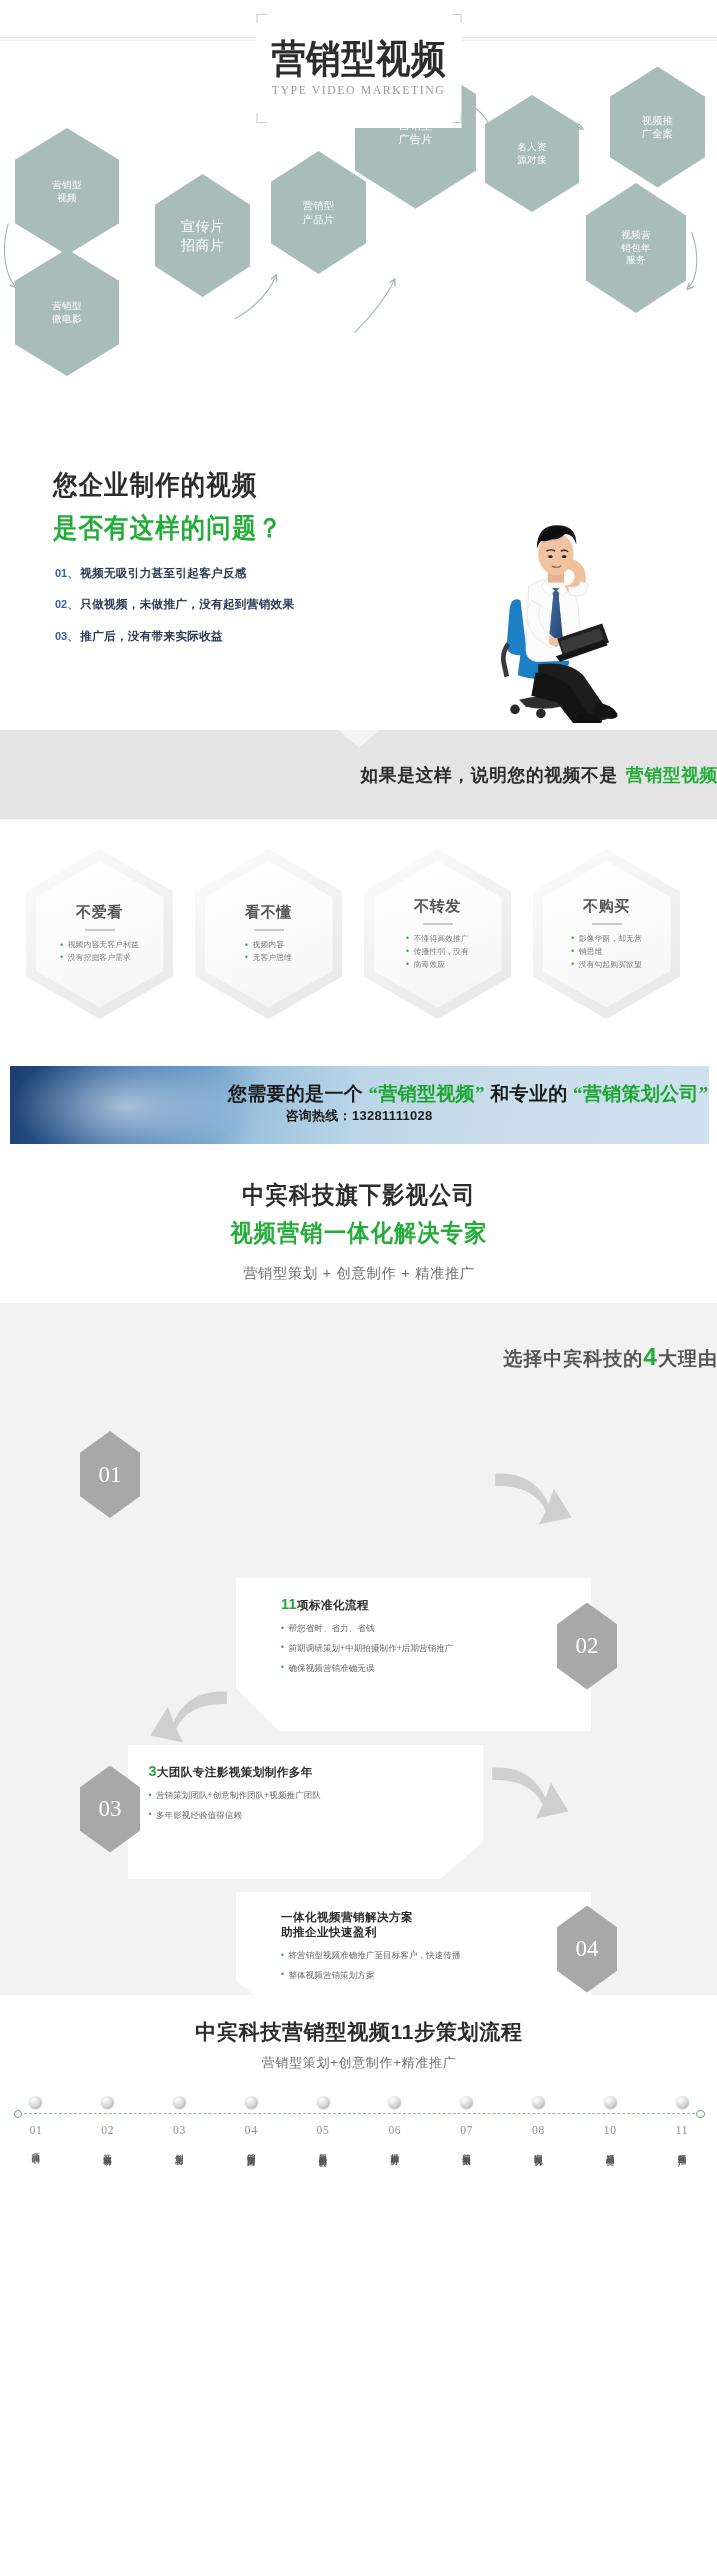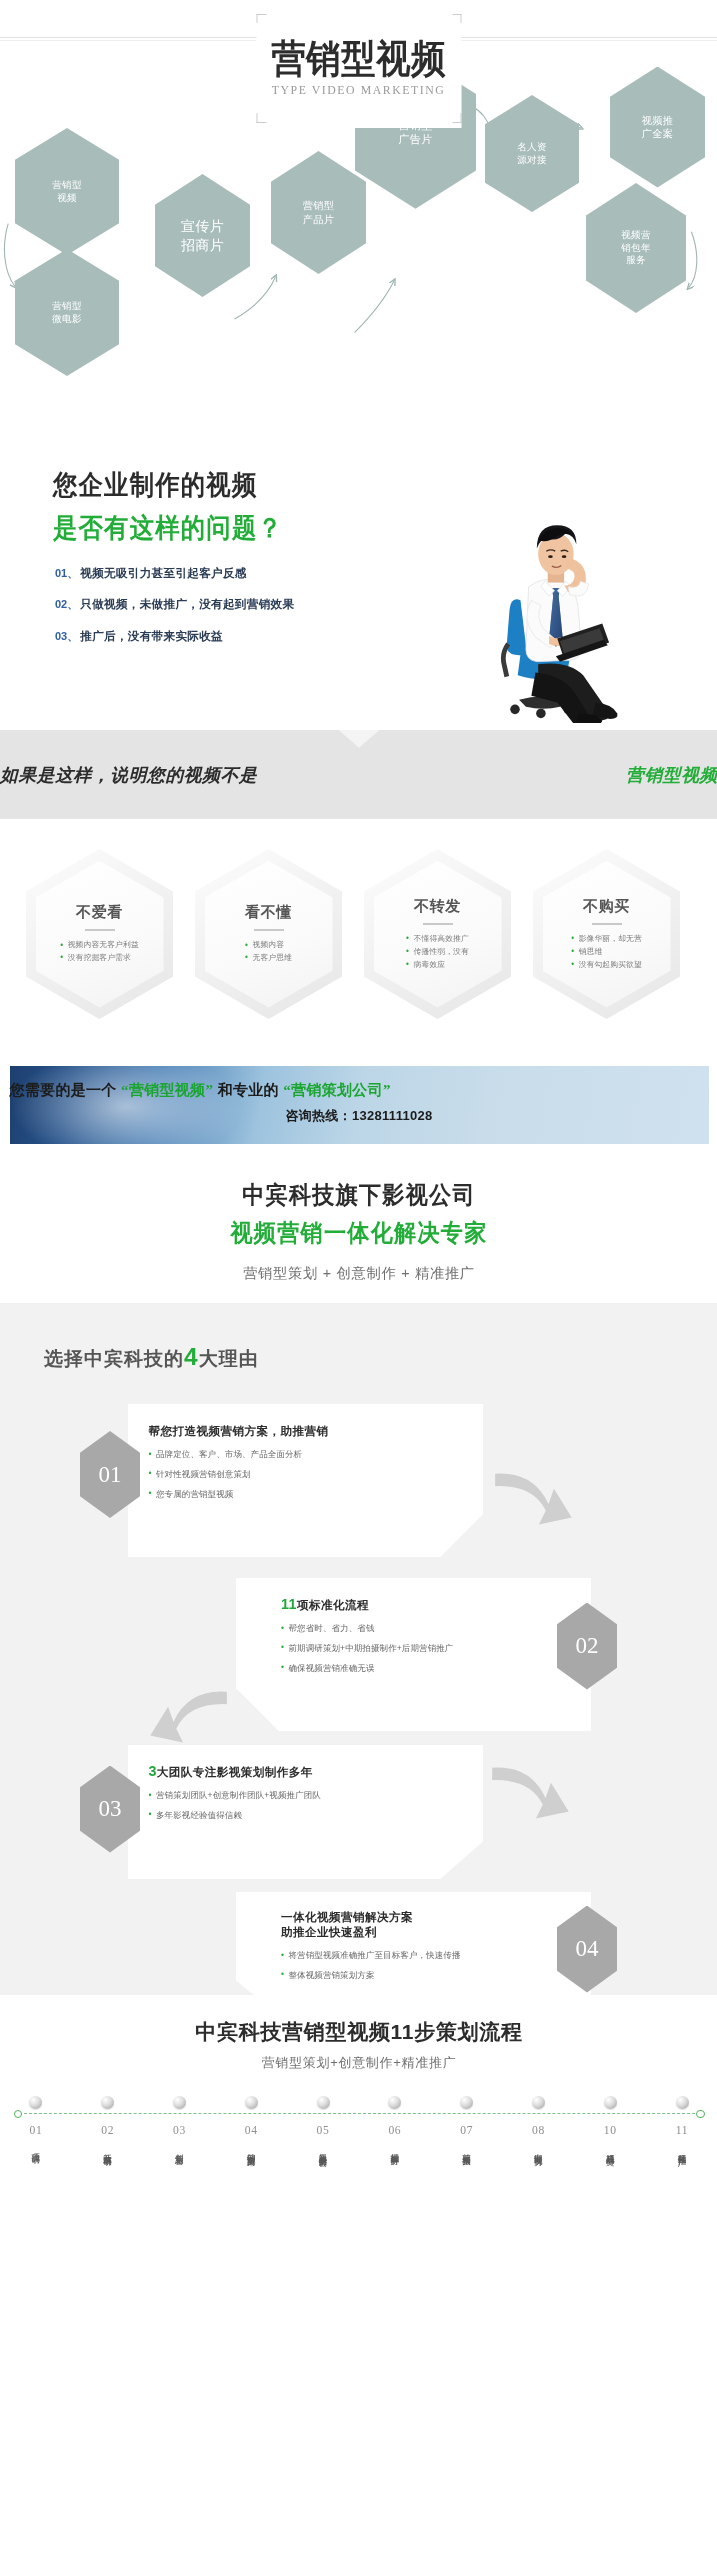--- a/index.html
+++ b/index.html
@@ -66,22 +66,22 @@
   
   .s3 { position:relative; height:89px; background:#e4e4e4; }
   .s3 .notch-t, .s3 .notch-b {
     position:absolute; left:50%; transform:translateX(-50%);
     width:41px; height:17.7px; background:#fff;
   }
   .s3 .notch-t { top:0; clip-path:polygon(0 0,100% 0,50% 100%); background:#f4f4f4; }
   .s3 .notch-b { bottom:-17.7px; width:41px; height:17.7px; background:#e4e4e4; clip-path:polygon(0 0,100% 0,50% 100%); }
   .s3-txt {
     position:absolute; left:0; top:0; width:100%; height:100%;
-    display:flex; align-items:center; justify-content:space-between;
-    font-size:17.7px; font-weight:bold; letter-spacing:0.7px; color:#2c2c2c;font-style:italic;
+    display:flex; align-items:center; justify-content:flex-end;
+    font-size:17.7px; font-weight:bold; letter-spacing:0.7px; color:#2c2c2c;
   }
   .s3-txt b { color:#22ac38; margin-left:8.2px; }
 
   
   .s4 { position:relative; height:225px; background:#fff; padding-top:26px; }
   .s4-row { position:relative; width:718px; height:181px; margin:0 auto; }
   .phex {
     position:absolute; width:147px; height:170px;
   }
   .phex .outer {
@@ -111,40 +111,40 @@
 
   
   .s5 { position:relative; height:123px; background:#fff; }
   .banner {
     position:absolute; left:9.5px; top:22px; width:699px; height:78px;
     background:
       radial-gradient(ellipse 164px 82px at 116px 52%, rgba(255,255,255,.55), rgba(255,255,255,0) 70%),
       linear-gradient(100deg,#1d3f6e 0%,#27548c 9%,#4a7fb5 21%,#9dc3de 36%,#bcd6e7 50%,#c8dcea 68%,#cfe1ee 100%);
   }
   .banner-l1 {
-    position:absolute; left:0; top:15px; width:100%; text-align:left;
-    font-size:15px; font-weight:bold; letter-spacing:0.3px; color:#1c1c1c;
+    position:absolute; left:0; top:15px; width:100%; text-align:right;
+    font-size:19px; font-weight:bold; letter-spacing:0.3px; color:#1c1c1c;
   }
   .banner-l1 .q { color:#19a52f; font-family:"Liberation Serif",serif; }
   .banner-l2 {
     position:absolute; left:0; top:41px; width:100%; text-align:center;
     font-size:13px; font-weight:bold; color:#1c1c1c; letter-spacing:0.3px;
   }
 
   
   .s6 { position:relative; height:136px; background:#fff; text-align:center; padding-top:12.3px; }
   .s6-l1 { font-size:24px; font-weight:bold; color:#2c2c2c; letter-spacing:1.4px; transform:scaleX(0.92); }
   .s6-l2 { font-size:24px; font-weight:bold; color:#22ac38; letter-spacing:1.4px; margin-top:5.5px; transform:scaleX(0.92); }
   .s6-l3 { font-size:14.3px; color:#6f6f6f; letter-spacing:0.7px; margin-top:15px; }
 
   
   .s7 { position:relative; height:692px; background:#f2f2f2; }
   .s7-title {
-    position:absolute; left:0; top:40px; width:100%; text-align:left;
-    font-size:19px; color:#555; font-weight:bold; letter-spacing:1px;padding-left:44px;
+    position:absolute; left:0; top:40px; width:100%; text-align:right;
+    font-size:19px; color:#555; font-weight:bold; letter-spacing:1px;
   }
   .s7-title b { color:#22ac38; font-size:24.5px; }
   .reason { position:absolute; }
   .rcard {
     position:absolute; background:#fff;
     filter:drop-shadow(1.4px 2.7px 3.4px rgba(175,175,175,.45));
   }
   .rcard.rtl { clip-path:polygon(0 0,100% 0,100% 72%,88% 100%,0 100%); }
   .rcard.rtr { clip-path:polygon(0 0,100% 0,100% 100%,12% 100%,0 72%); }
   .rbody { position:absolute; inset:0; padding:17.7px 20.5px; }
@@ -442,30 +442,20 @@
     <path d="M6 10 q56 -4 78 44 l8 -22 l26 42 l-48 10 l10 -20 q-18 -38 -74 -36 z" fill="#cfcfcf"></path>
   </svg>
   <svg class="bigarrow" style="left:142px; top:382px;" width="89" height="82" viewBox="0 0 130 120">
     <path d="M124 10 q-56 -4 -78 44 l-8 -22 l-26 42 l48 10 l-10 -20 q18 -38 74 -36 z" fill="#cfcfcf"></path>
   </svg>
   <svg class="bigarrow" style="left:488px; top:458px;" width="89" height="82" viewBox="0 0 130 120">
     <path d="M6 10 q56 -4 78 44 l8 -22 l26 42 l-48 10 l10 -20 q-18 -38 -74 -36 z" fill="#cfcfcf"></path>
   </svg>
 
   <div class="reason" style="left:80px; top:101px; width:436px; height:153px;">
-    <div class="rcard rtl" style="left:48px; top:0; width:355px; height:153px;">
-      <div class="rbody">
-        <h3><b></b><span>帮您打造视频营销方案，助推营销</span></h3>
-        <ul>
-          <li>品牌定位、客户、市场、产品全面分析</li>
-          <li>针对性视频营销创意策划</li>
-          <li>您专属的营销型视频</li>
-        </ul>
-      </div>
-    </div>
     <div class="rnum" style="left:0; top:27px;">01</div>
   </div>
 
   <div class="reason" style="left:202px; top:275px; width:436px; height:153px;">
     <div class="rcard rtr" style="left:34px; top:0; width:355px; height:153px;">
       <div class="rbody" style="padding-left:45px;">
         <h3><b>11</b><span>项标准化流程</span></h3>
         <ul>
           <li>帮您省时、省力、省钱</li>
           <li>前期调研策划+中期拍摄制作+后期营销推广</li>

